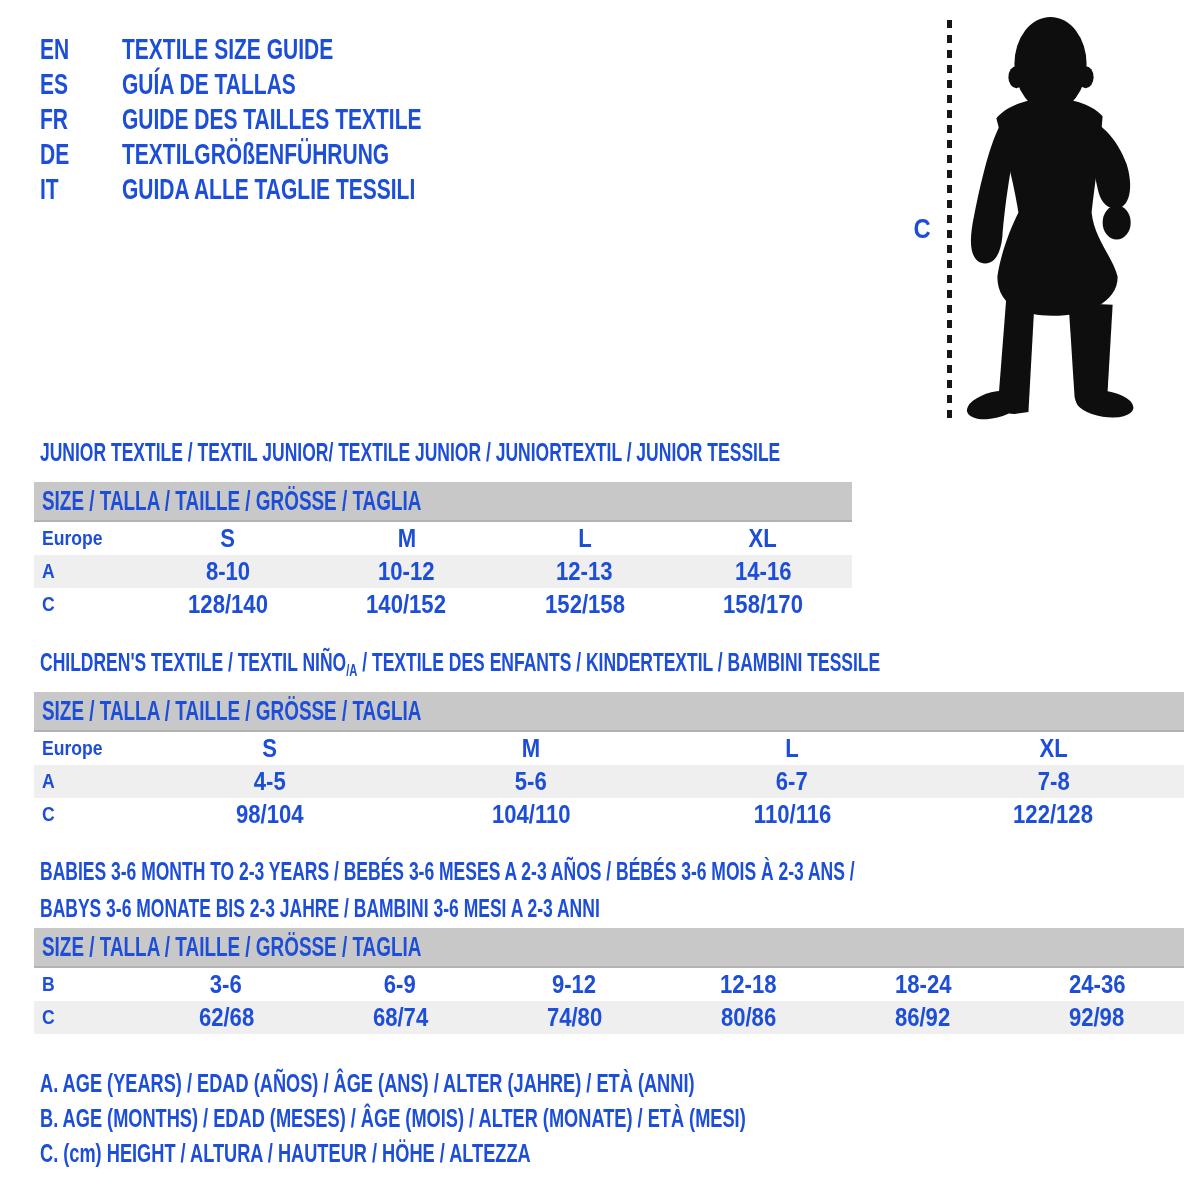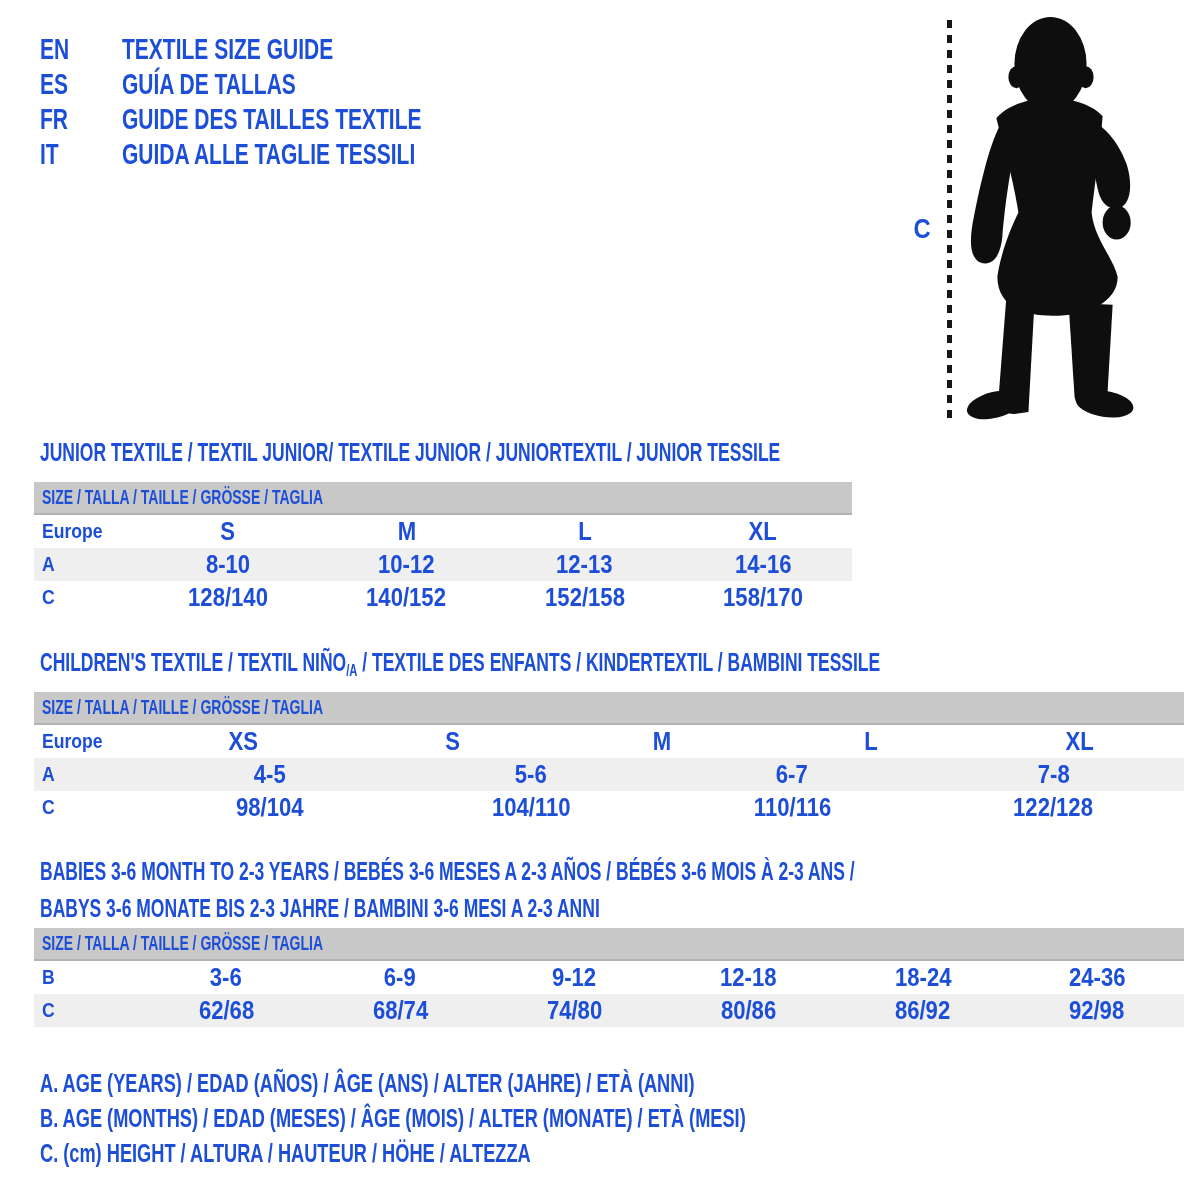--- a/index.html
+++ b/index.html
@@ -32,23 +32,23 @@
   #children-title { top:640px; }
   #babies-title   { top:846px; line-height:37px; }
   .sub { font-size:16px; position:relative; top:5px; }
 
   
   .tbl { position:absolute; left:34px; }
   #junior-table   { top:482px; width:818px; }
   #children-table { top:692px; width:1150px; }
   #babies-table   { top:928px; width:1150px; }
   .tbl-header {
-    height:33px; background:#c8c8c8; border-bottom:2px solid #b2b2b2;
+    height:40px; background:#c8c8c8; border-bottom:2px solid #b2b2b2;
     display:flex; align-items:center; padding-left:8px; box-sizing:border-box;
-    font-size:20px;
+    font-size:27px;
   }
   .row { display:flex; height:33px; align-items:center; font-size:26px; }
   .row.alt { background:#efefef; }
   .row-label { width:105px; flex:0 0 105px; padding-left:8px; box-sizing:border-box; font-size:20px; }
   .cell { flex:1 1 0; text-align:center; }
 
   
   .legend { position:absolute; left:40px; top:1066px; }
   .legend-line { height:35px; display:flex; align-items:center; font-size:26px; }
 </style>
@@ -62,20 +62,24 @@
       <span class="lang-code"><span class="tc">EN</span></span>
       <span class="tc">TEXTILE SIZE GUIDE</span>
     </div>
     <div class="lang-row">
       <span class="lang-code"><span class="tc">ES</span></span>
       <span class="tc">GUÍA DE TALLAS</span>
     </div>
     <div class="lang-row">
       <span class="lang-code"><span class="tc">FR</span></span>
       <span class="tc">GUIDE DES TAILLES TEXTILE</span>
+    </div>
+    <div class="lang-row">
+      <span class="lang-code"><span class="tc">DE</span></span>
+      <span class="tc">TEXTILGRÖßENFÜHRUNG</span>
     </div>
     <div class="lang-row">
       <span class="lang-code"><span class="tc">IT</span></span>
       <span class="tc">GUIDA ALLE TAGLIE TESSILI</span>
     </div>
   </div>
 
   <div class="marker-line"></div>
   <div class="marker-label"><span class="tcc">C</span></div>
   <svg class="silhouette" width="176" height="406" viewBox="0 0 175 405" xmlns="http://www.w3.org/2000/svg">
@@ -126,21 +130,20 @@
 
   <div class="sec-title" id="children-title">
     <span class="tc"><span>CHILDREN'S TEXTILE / TEXTIL NIÑO</span><span class="sub">/A</span><span> / TEXTILE DES ENFANTS / KINDERTEXTIL / BAMBINI TESSILE</span></span>
   </div>
   <div class="tbl" id="children-table">
     <div class="tbl-header">
       <span class="tc">SIZE / TALLA / TAILLE / GRÖSSE / TAGLIA</span>
     </div>
     <div class="row">
       <div class="row-label"><span class="tcl">Europe</span></div>
-      <div class="cell"><span class="tcc">XS</span></div>
       <div class="cell"><span class="tcc">S</span></div>
       <div class="cell"><span class="tcc">M</span></div>
       <div class="cell"><span class="tcc">L</span></div>
       <div class="cell"><span class="tcc">XL</span></div>
     </div>
     <div class="row alt">
       <div class="row-label"><span class="tcl">A</span></div>
       <div class="cell"><span class="tcc">4-5</span></div>
       <div class="cell"><span class="tcc">5-6</span></div>
       <div class="cell"><span class="tcc">6-7</span></div>

